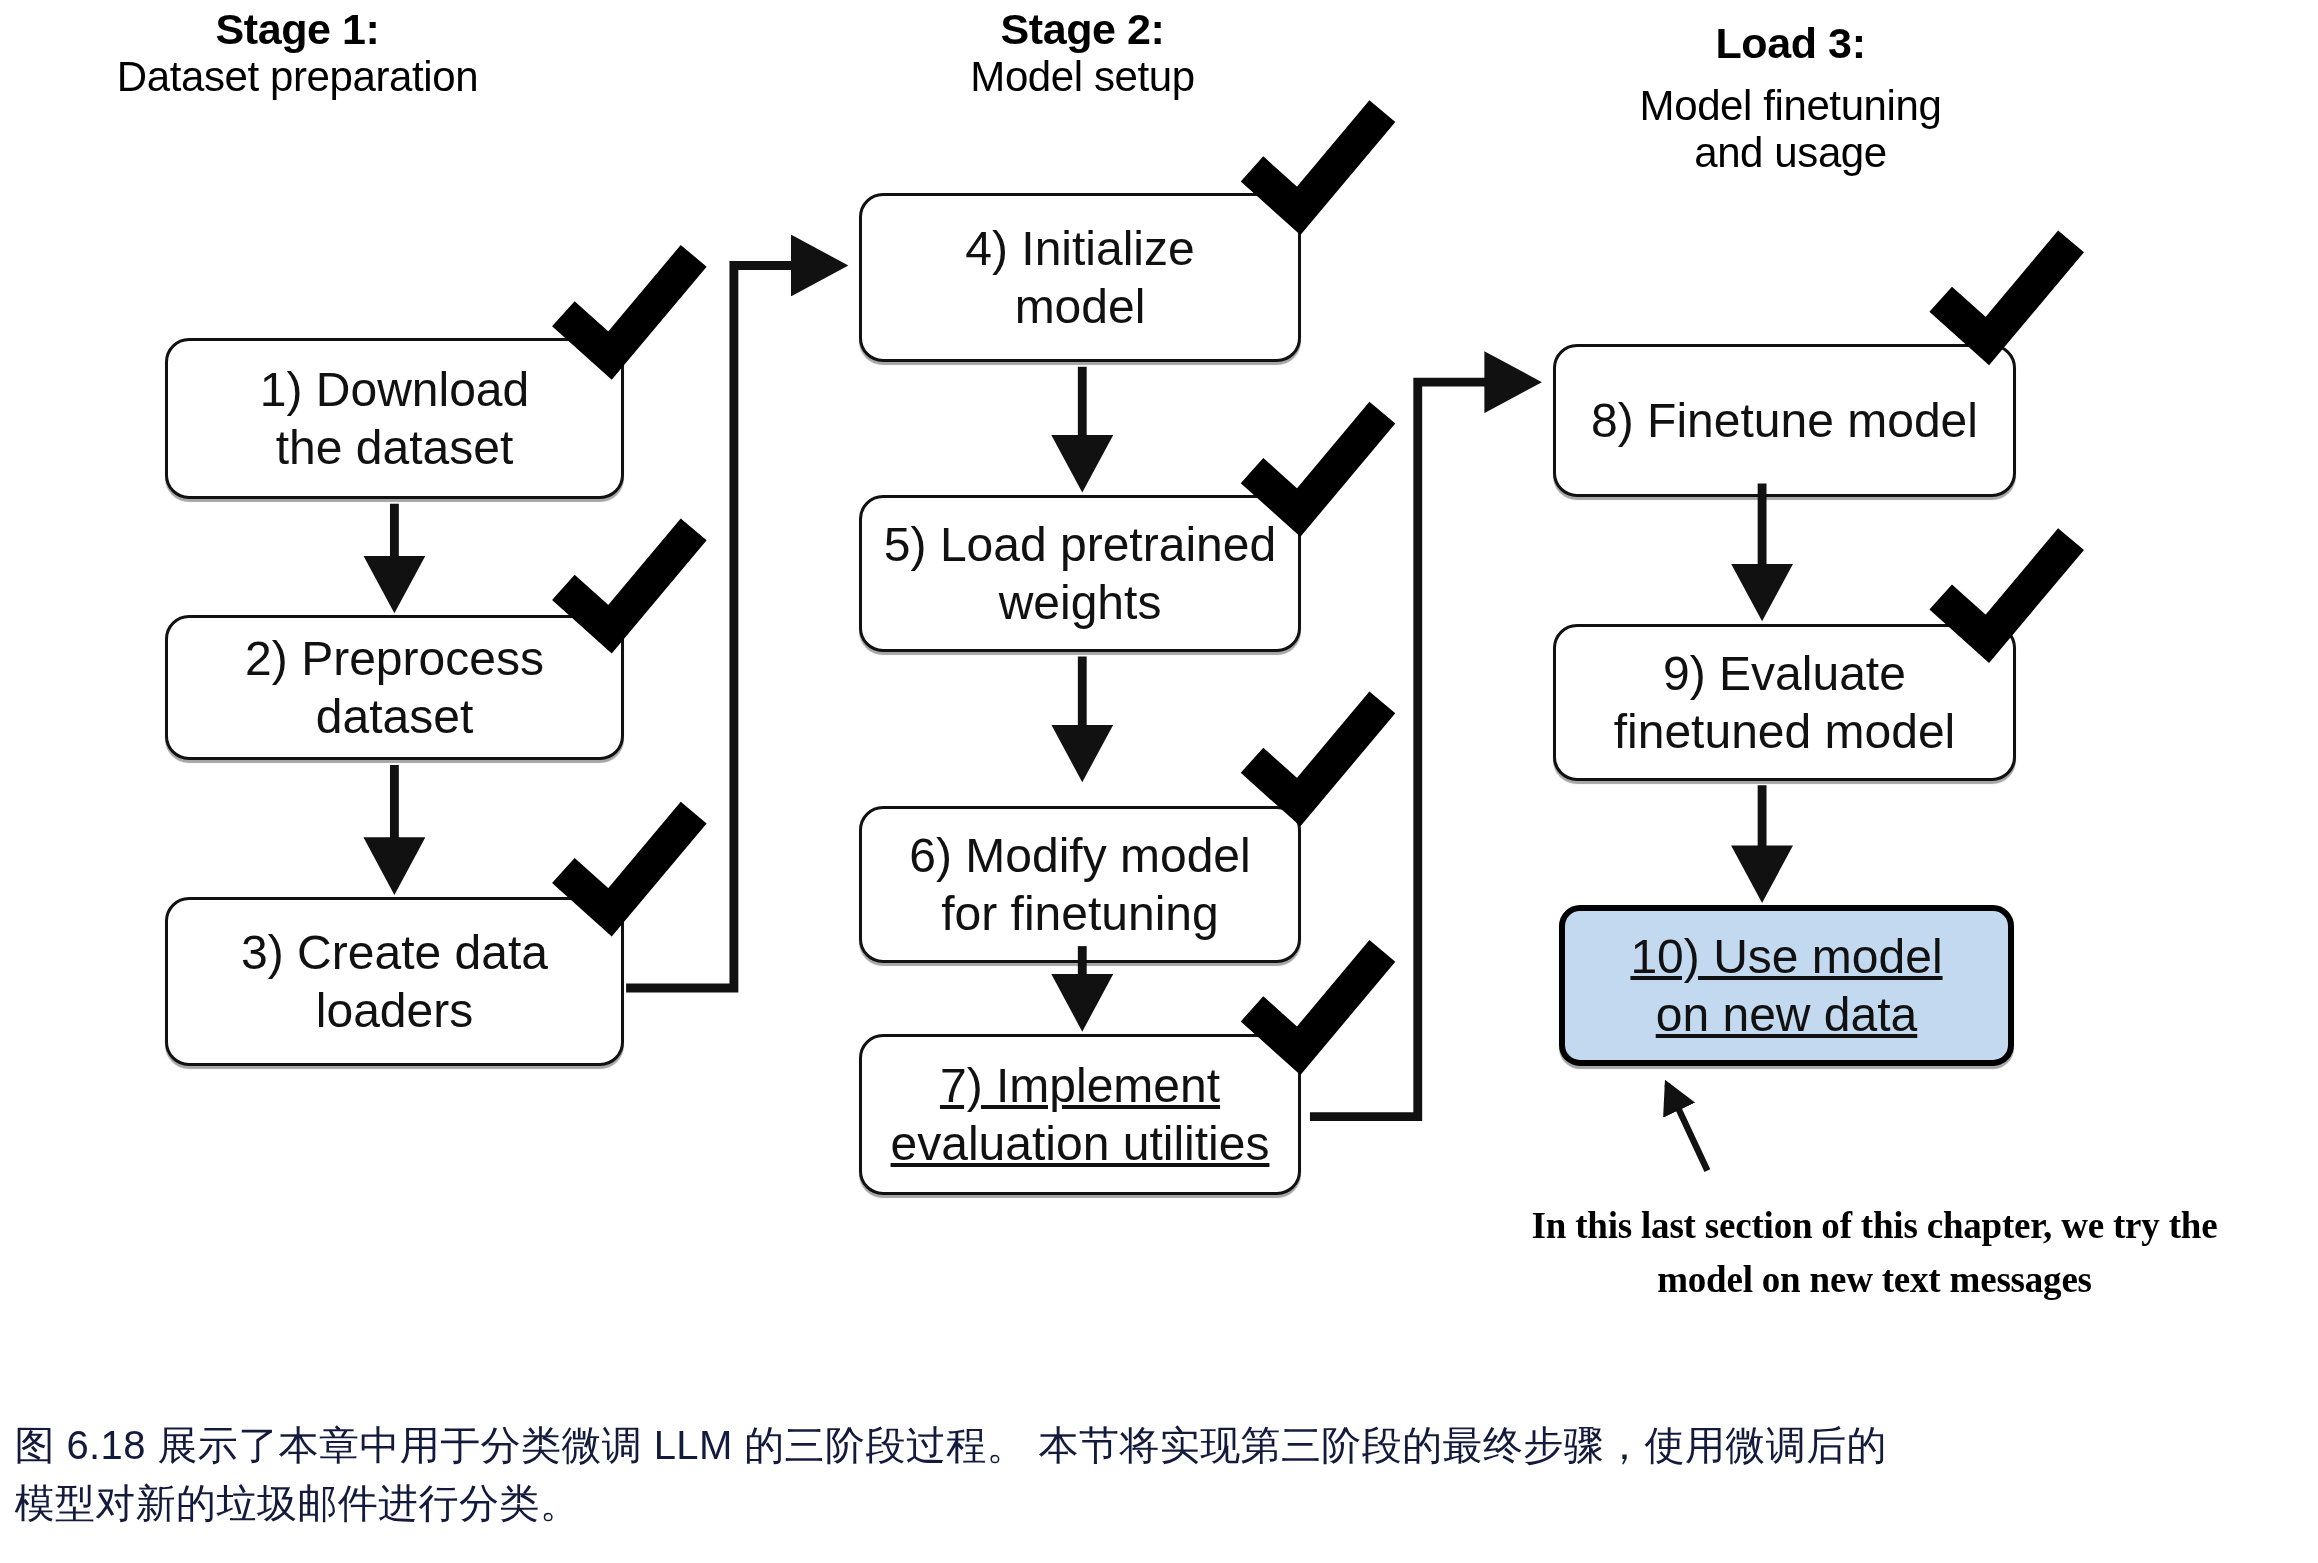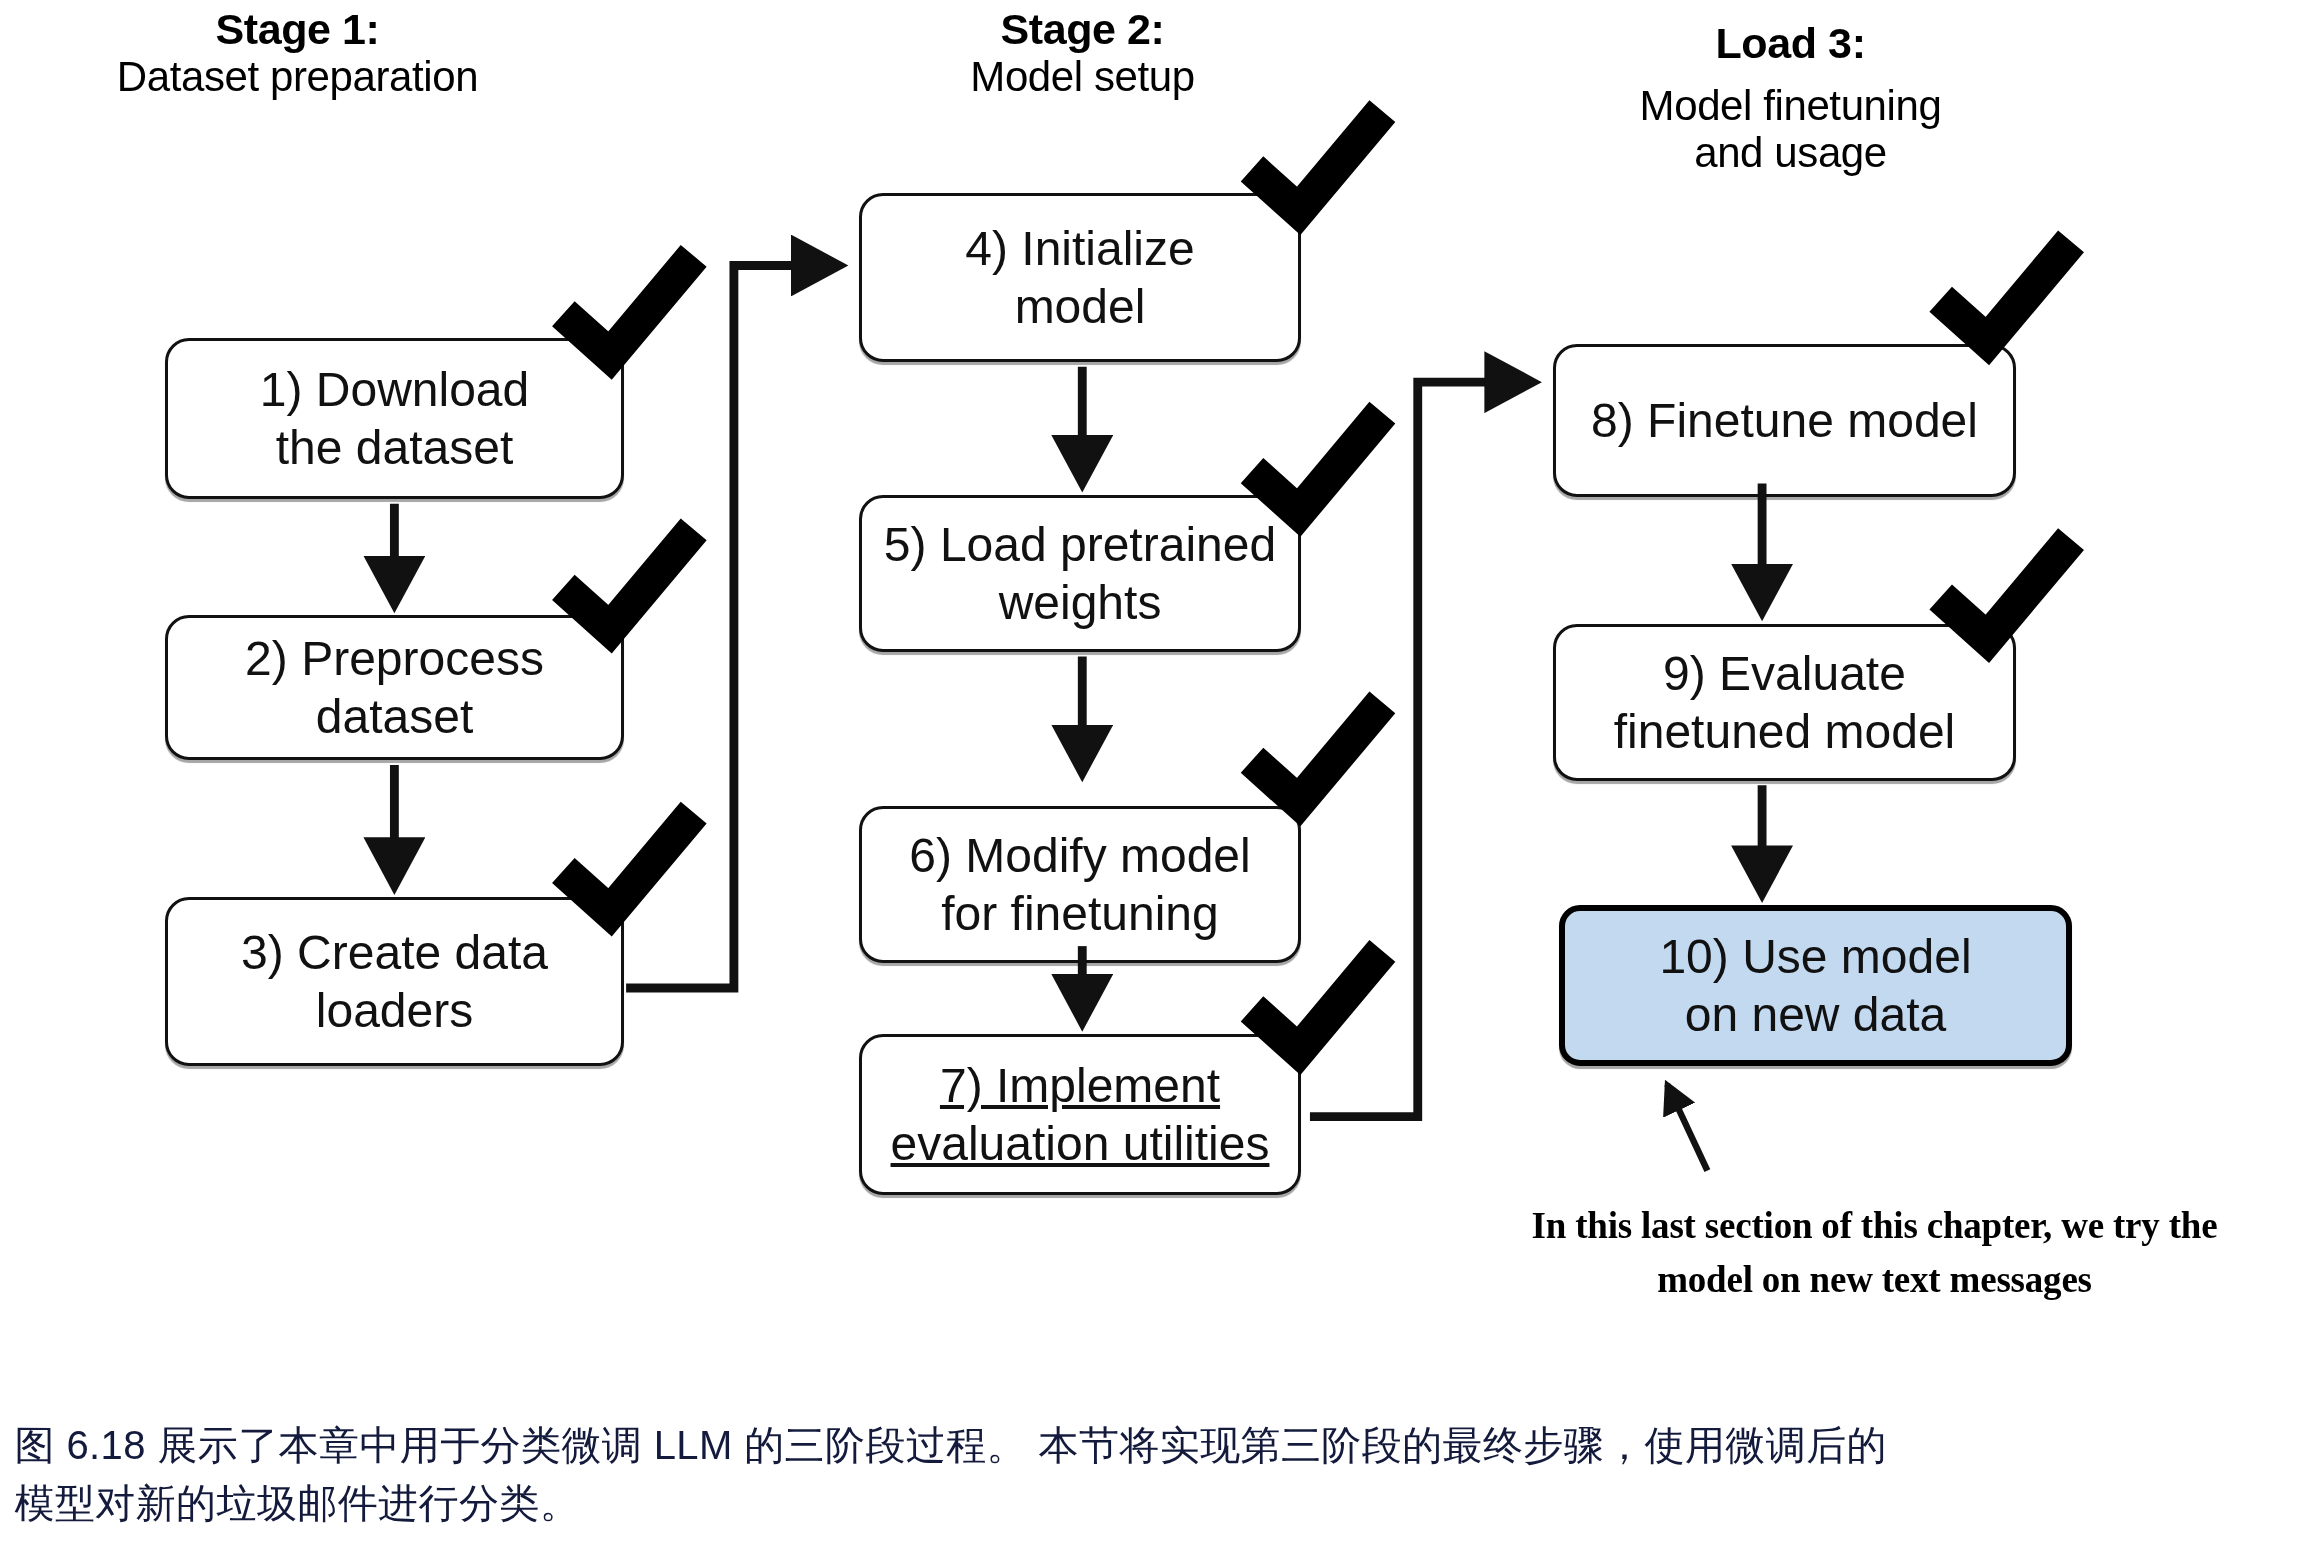--- a/index.html
+++ b/index.html
@@ -141,21 +141,21 @@
   </div>
 
   <div class="node" style="left:1553px; top:326px; width:463px; height:153px;margin-top:18px;">
     <span><span>8) Finetune model</span></span>
   </div>
 
   <div class="node" style="left:1553px; top:624px; width:463px; height:157px;">
     <span><span>9) Evaluate</span><br><span>finetuned model</span></span>
   </div>
 
-  <div class="node highlight" style="left:1559px; top:905px; width:513px; height:161px;">
+  <div class="node highlight" style="left:1559px; top:905px; width:455px; height:161px;text-decoration:underline;">
     <span><span>10) Use model</span><br><span>on new data</span></span>
   </div>
 
   <svg class="overlay" viewBox="0 0 2882 1944" xmlns="http://www.w3.org/2000/svg">
     <defs>
       <marker id="arrowhead" markerWidth="7" markerHeight="7" refX="5.2" refY="3.5" orient="auto" markerUnits="strokeWidth">
         <path d="M0,0 L6.5,3.5 L0,7 Z" fill="#111111"></path>
       </marker>
       <marker id="arrowhead-thin" markerWidth="5.5" markerHeight="5.5" refX="4.4" refY="2.75" orient="auto" markerUnits="strokeWidth">
         <path d="M0,0 L5.2,2.75 L0,5.5 Z" fill="#111111"></path>

